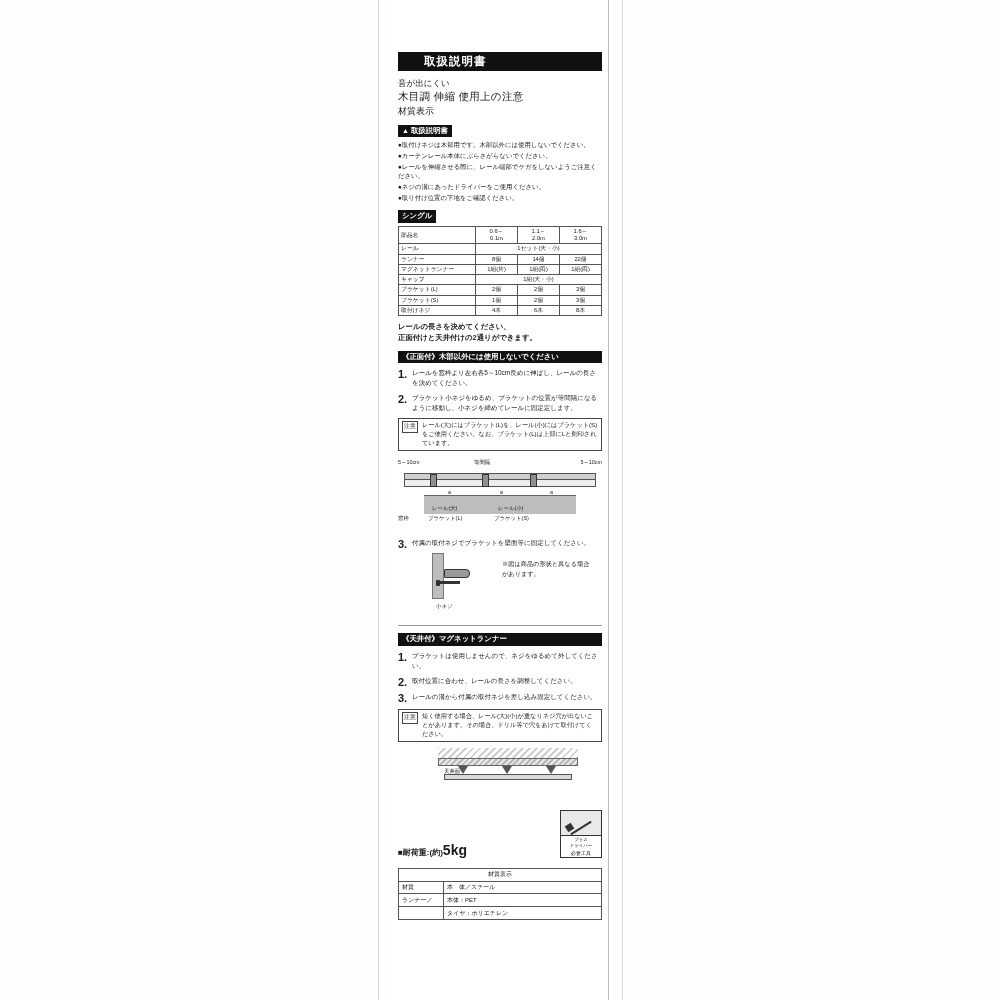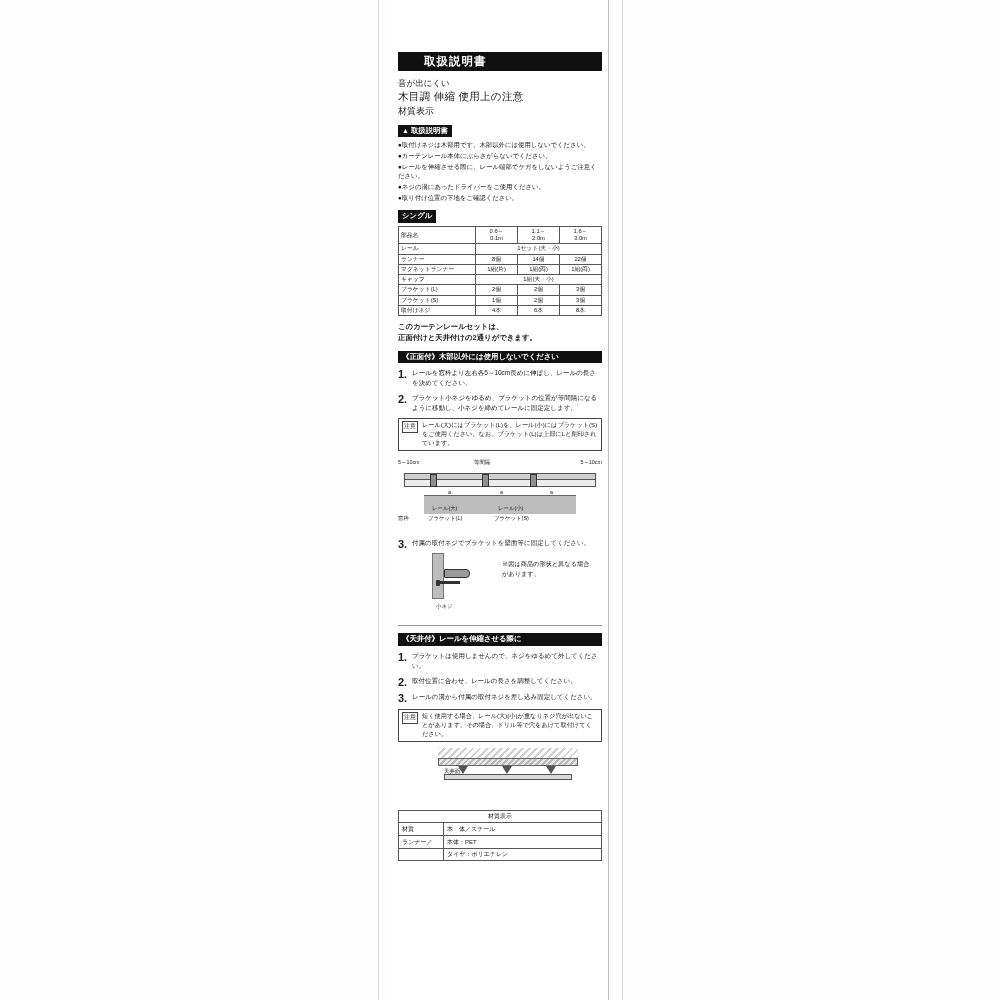--- a/index.html
+++ b/index.html
@@ -504,21 +504,21 @@
       <tr>
         <td class="lab">取付けネジ</td>
         <td>4本</td>
         <td>6本</td>
         <td>8本</td>
       </tr>
     </tbody>
       </table>
 
     <div class="note-2line">
-      <div>このカーテンレールセットは、</div>
+      <div>レールの長さを決めてください、</div>
       <div>正面付けと天井付けの2通りができます。</div>
     </div>
 
     
     <div class="barhead full">
       <span>《正面付》木部以外には使用しないでください</span>
     </div>
 
     <div class="step">
       <div class="num">1.</div>
@@ -573,21 +573,21 @@
       <div class="brk-shape"></div>
       <div class="screw"></div>
       <div class="sd-label" style="left:38px; top:50px;">小ネジ</div>
       <div class="sd-note">※図は商品の形状と異なる場合があります。</div>
     </div>
 
     <div class="hr"></div>
 
     
     <div class="barhead full">
-      <span>《天井付》レールを伸縮させる際に</span>
+      <span>《天井付》マグネットランナー</span>
     </div>
 
     <div class="step">
       <div class="num">1.</div>
       <div class="txt">ブラケットは使用しませんので、ネジをゆるめて外してください。</div>
     </div>
     <div class="step">
       <div class="num">2.</div>
       <div class="txt">取付位置に合わせ、レールの長さを調整してください。</div>
     </div>
@@ -605,20 +605,31 @@
       <div class="ceil-hatch"></div>
       <div class="ceil-bar"></div>
       <div class="hook" style="left:60px;"></div>
       <div class="hook" style="left:104px;"></div>
       <div class="hook" style="left:148px;"></div>
       <div class="ceil-rail"></div>
       <div class="ceil-label" style="left:46px; top:20px;">天井面</div>
     </div>
 
     
+    <div class="loadrow">
+      <div class="load">
+        <span>■耐荷重:(約)</span><span class="kg">5</span><span class="kg">kg</span>
+      </div>
+      <div class="toolbox">
+        <div class="ticon"></div>
+        <div class="tcap">プラス</div>
+        <div class="tcap">ドライバー</div>
+        <div class="treq">必要工具</div>
+      </div>
+    </div>
 
     
     <table class="mat">
       <tbody>
           <tr>
         <th colspan="2">材質表示</th>
       </tr>
       <tr>
         <td class="k">材質</td>
         <td>本　体／スチール</td>

